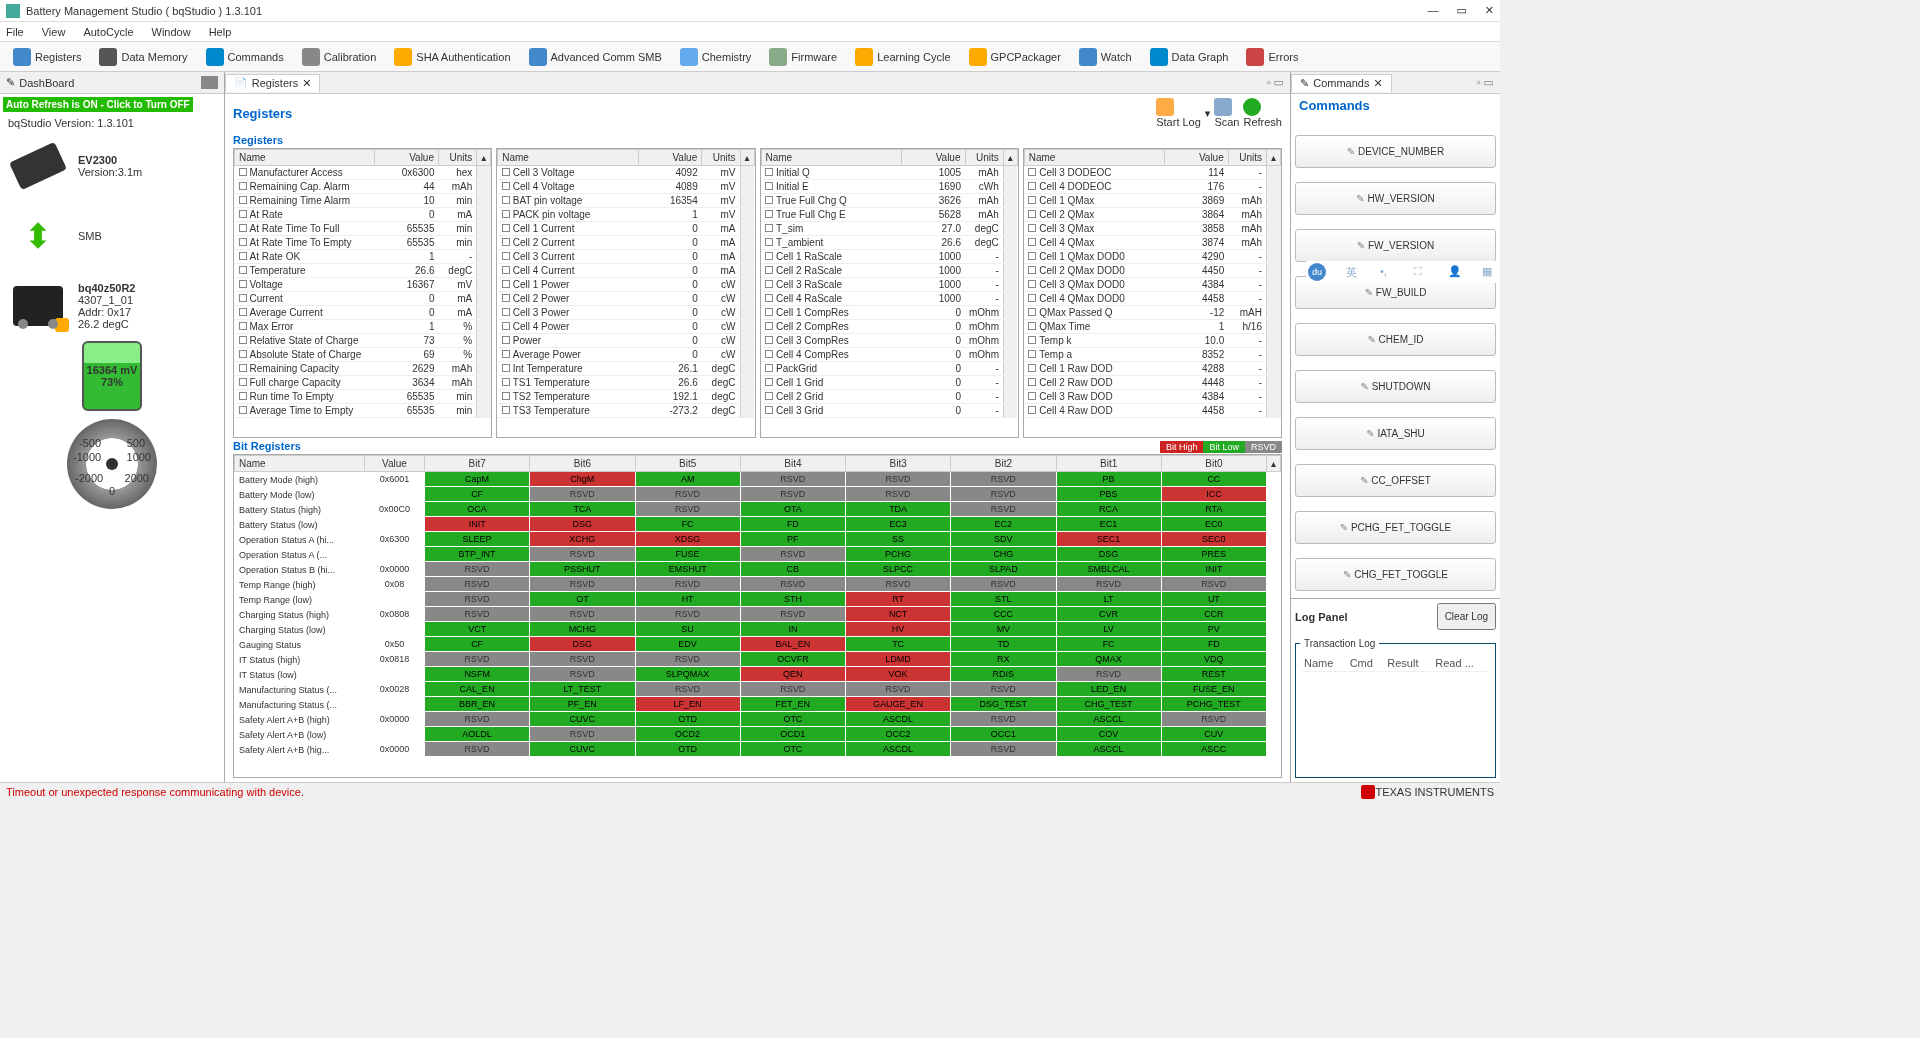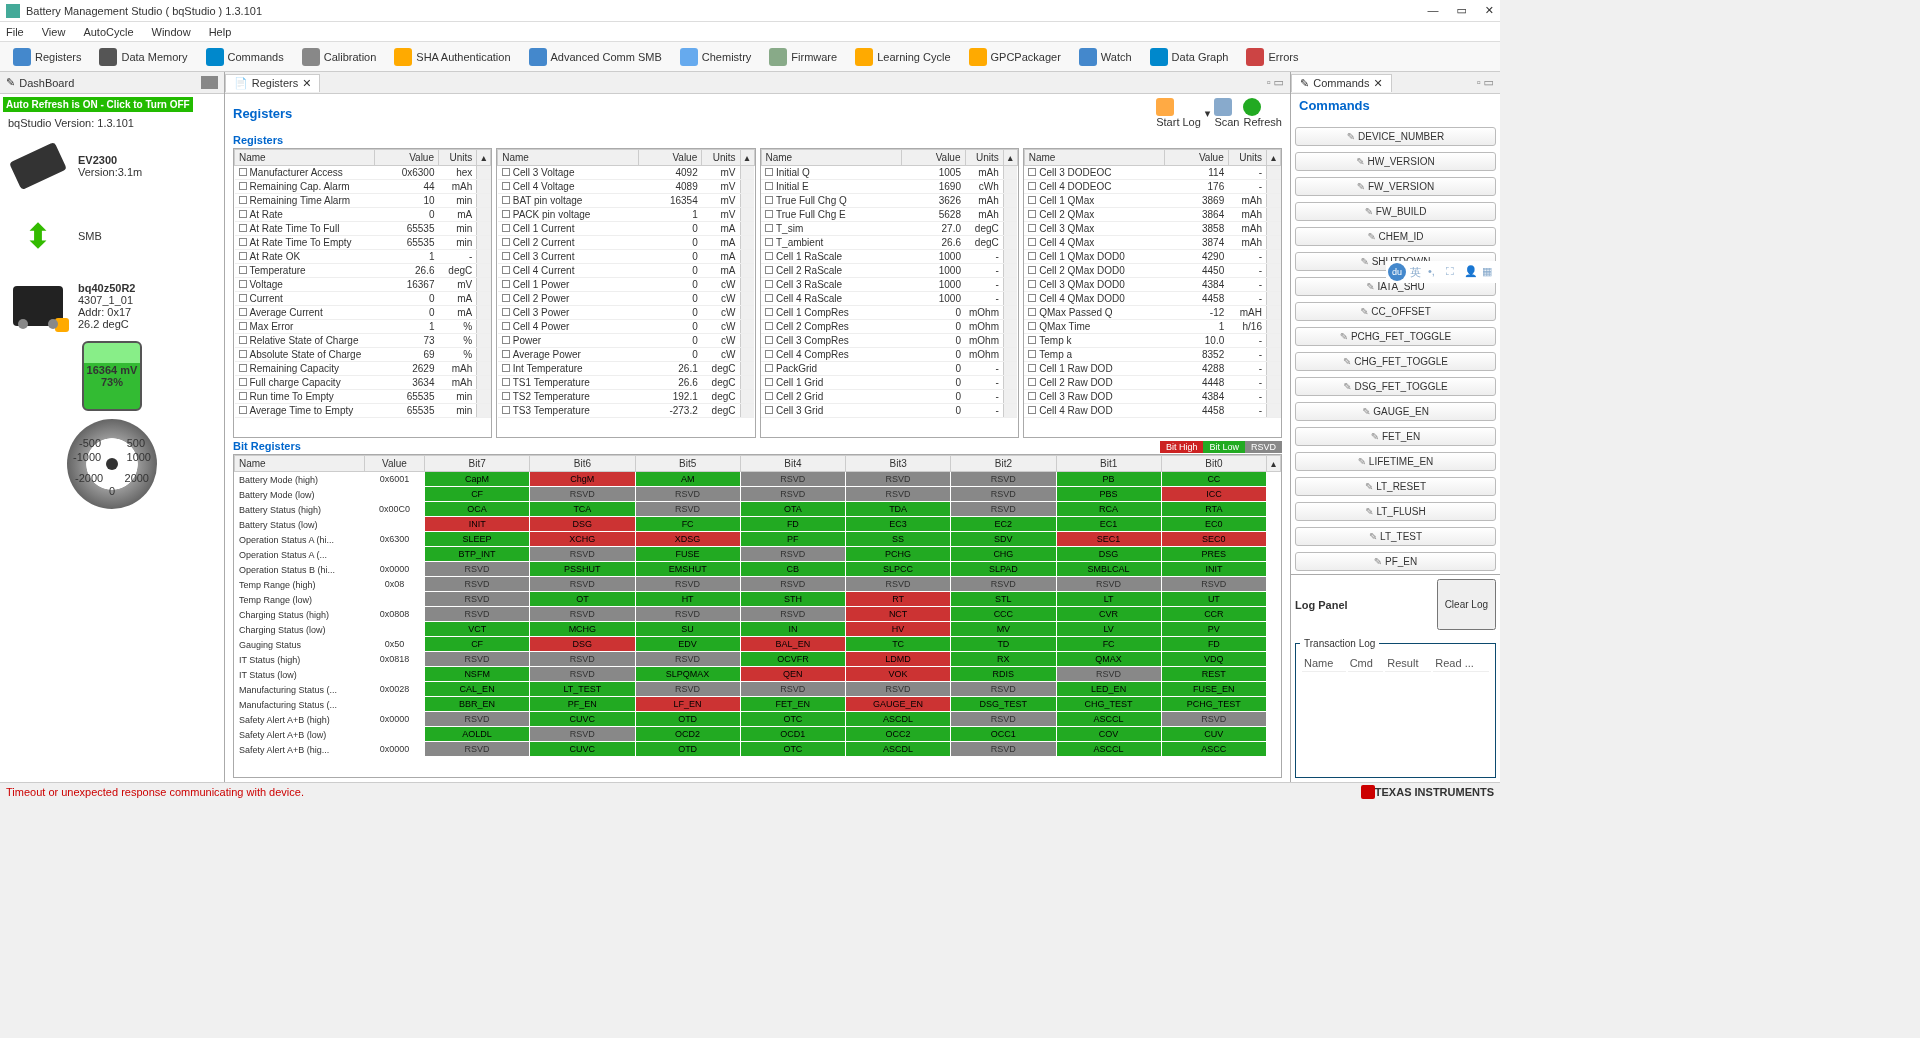--- a/index.html
+++ b/index.html
@@ -54,35 +54,35 @@
 .bittbl table{width:100%;border-collapse:collapse;table-layout:fixed}
 .bittbl th{background:#f0f0f0;border:1px solid #ccc;padding:2px;font-weight:normal;font-size:10px}
 .bittbl td{padding:1px 3px;font-size:9px;text-align:center;border:1px solid #fff}
 .bittbl .nm{text-align:left;width:130px;padding-left:4px}
 .bittbl .vl{width:60px;text-align:center}
 .g{background:#2a2;color:#000}
 .r{background:#c33;color:#000}
 .x{background:#888;color:#333}
 .right{width:210px;background:#fff;border-left:1px solid #aaa;display:flex;flex-direction:column}
 .cmdlist{flex:1;overflow-y:auto;padding:4px;position:relative}
-.cmdbtn{display:block;width:100%;margin:6px 0;padding:3px;background:linear-gradient(#fff,#eee);border:1px solid #bbb;border-radius:3px;font-size:10px;cursor:pointer}
+.cmdbtn{display:block;width:100%;margin:14px 0;padding:10px;background:linear-gradient(#fff,#eee);border:1px solid #bbb;border-radius:3px;font-size:10px;cursor:pointer}
 .cmdbtn::before{content:"✎ ";color:#888}
-.overlay{position:absolute;top:140px;right:2px;display:flex;gap:4px;align-items:center;background:#fff;padding:2px}
+.overlay{position:absolute;top:140px;right:2px;display:flex;gap:20px;align-items:center;background:#fff;padding:2px}
 .overlay .du{width:18px;height:18px;border-radius:50%;background:#48c;color:#fff;display:flex;align-items:center;justify-content:center;font-size:9px}
 .overlay .oi{width:14px;height:14px;color:#8ac}
 .logpanel{border-top:1px solid #aaa}
 .logpanel .lh{display:flex;align-items:center;padding:4px;color:#06c;font-weight:bold}
-.logpanel .lh button{margin-left:auto;font-size:10px;padding:18px 6px}
+.logpanel .lh button{margin-left:auto;font-size:10px;padding:6px 6px}
 .logpanel fieldset{margin:4px;border:1px solid #0c4a6e;padding:4px;height:140px}
 .logpanel legend{font-size:10px;padding:0 4px}
 .logpanel table{width:100%;font-size:10px}
 .logpanel th{text-align:left;padding:2px;border-bottom:1px solid #eee;font-weight:normal;color:#555}
 .status{height:18px;background:#f0f0f0;border-top:1px solid #ccc;display:flex;align-items:center;padding:0 6px;font-size:10px}
 .status .err{color:#c00}
-.status .ti{margin-left:auto;display:flex;align-items:center;color:#555;font-weight:bold}
+.status .ti{margin-left:auto;display:flex;align-items:center;color:#555;font-weight:normal}
 .status .tiicon{width:14px;height:14px;background:#c00;border-radius:2px}
 </style>
 </head>
 <body>
 
 <div class="titlebar">
   <div class="icon"></div>
   <div class="title">Battery Management Studio ( bqStudio ) 1.3.101</div>
   <div class="winbtns">
     <span>—</span>

